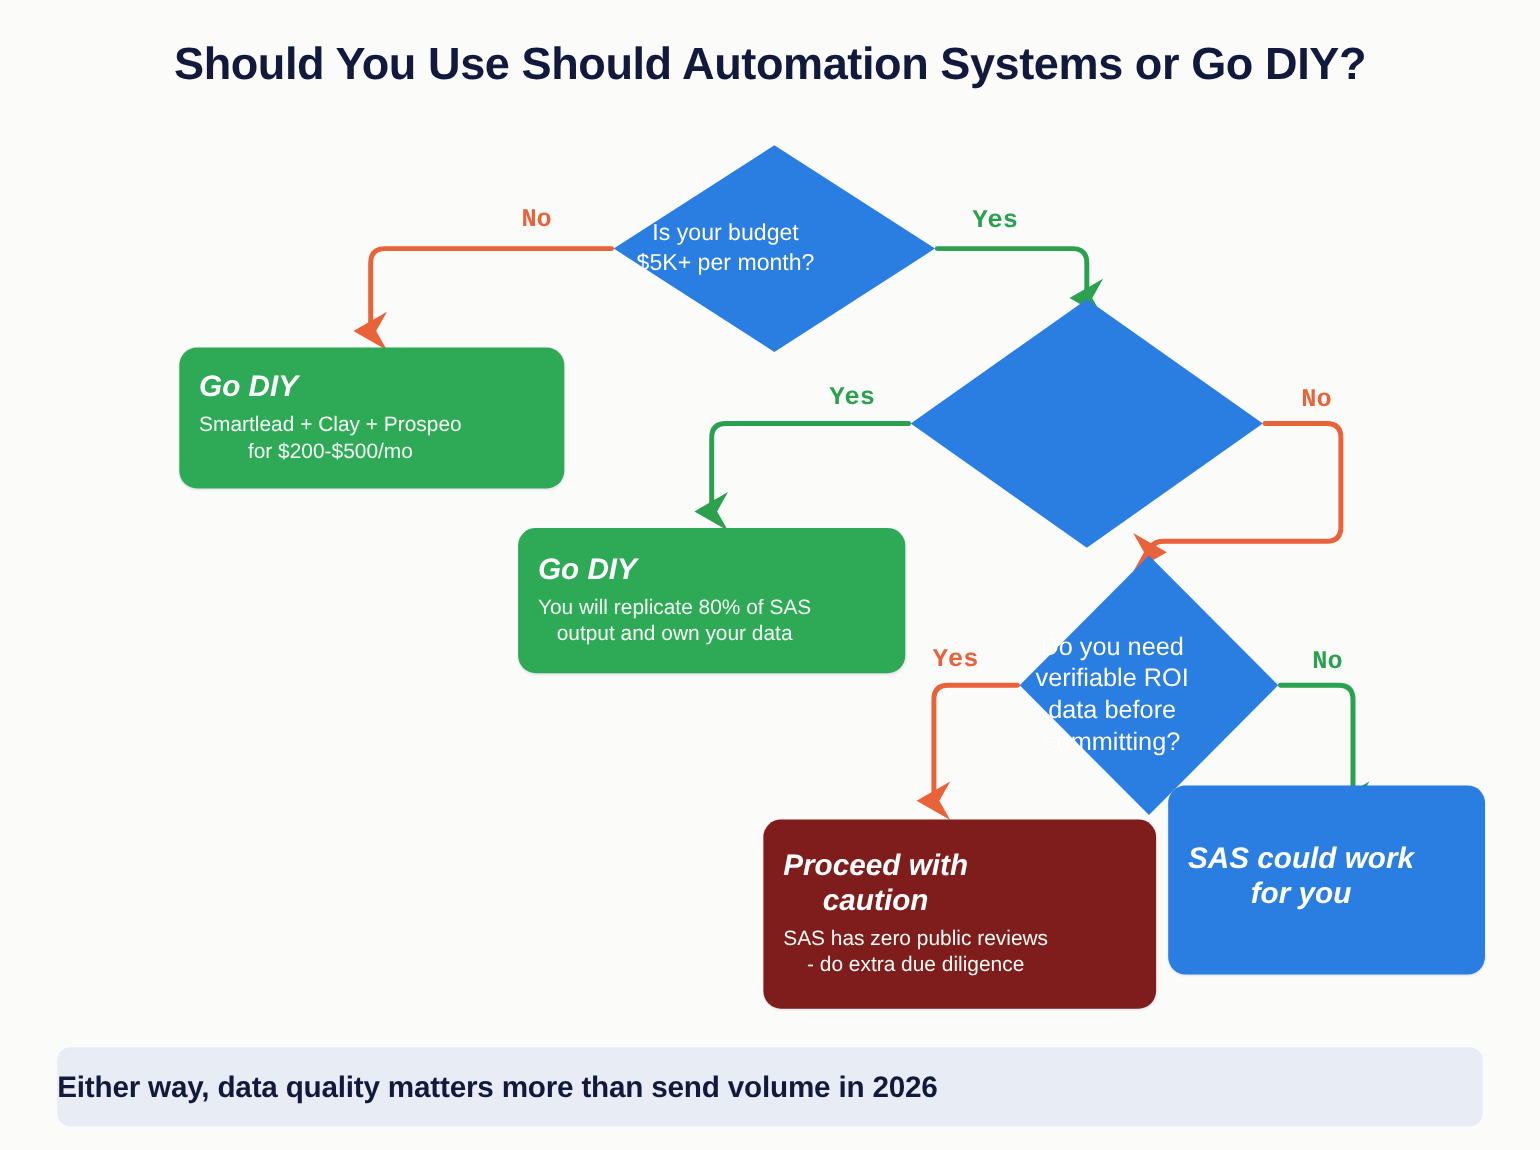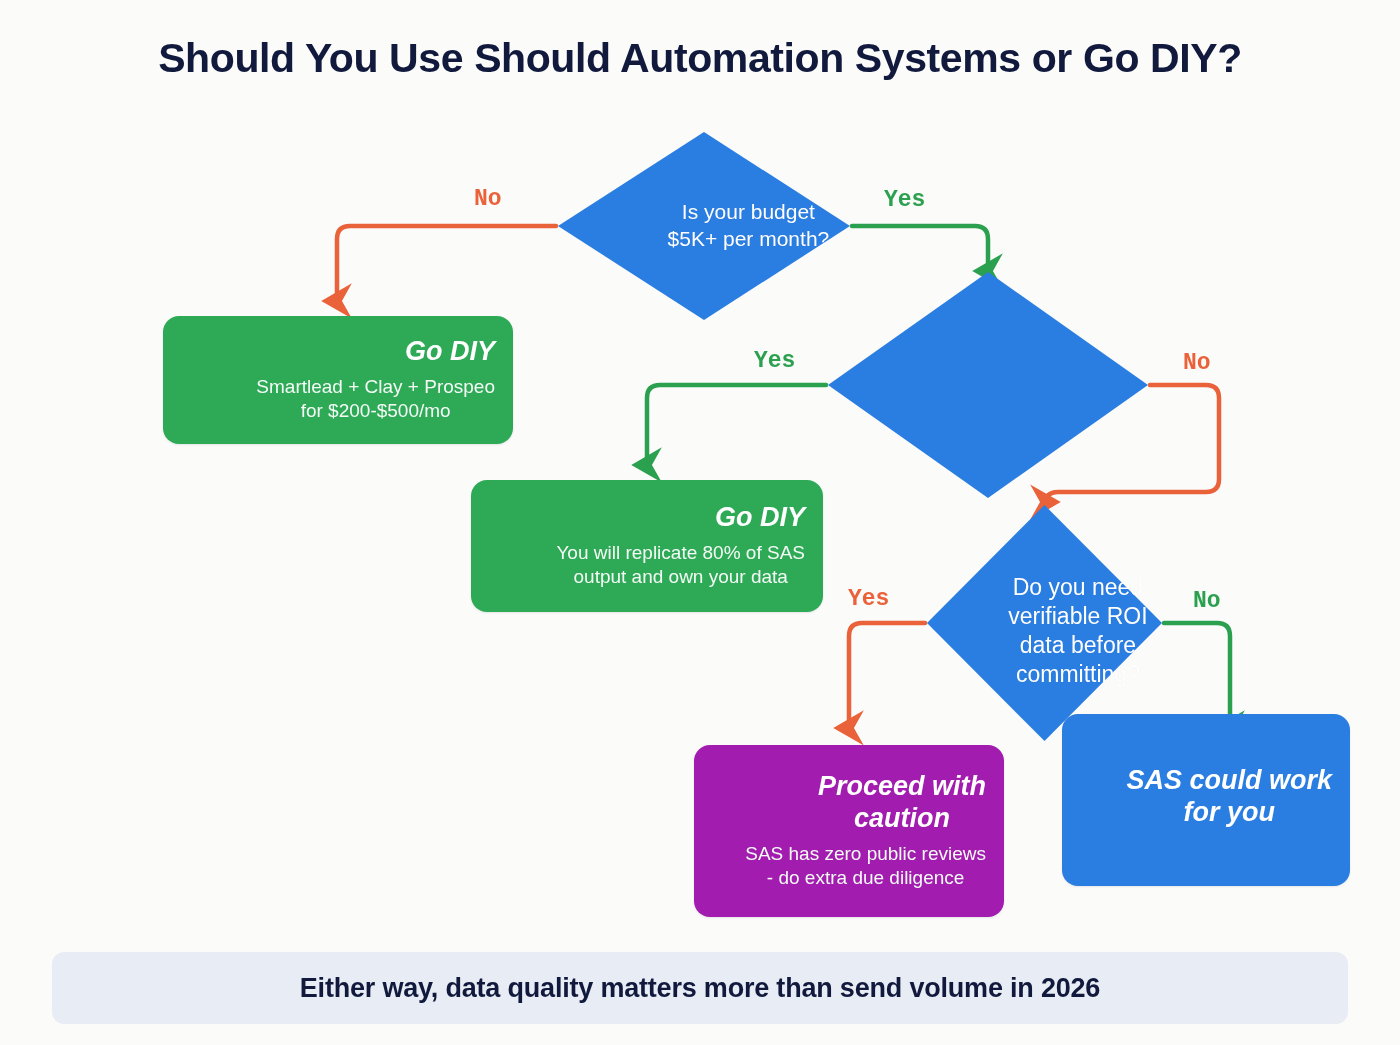--- a/index.html
+++ b/index.html
@@ -37,21 +37,21 @@
     left: 0; top: 0;
     width: 1400px; height: 1045px;
     pointer-events: none;
   }
 
   
   .node {
     position: absolute;
     display: flex;
     flex-direction: column;
-    align-items: flex-end;
+    align-items: flex-start;
     justify-content: center;
     text-align: center;
     color: #ffffff;
   }
 
   
   .diamond {
     z-index: 3;
   }
   .diamond .shape {
@@ -106,21 +106,21 @@
   #footer {
     position: absolute;
     left: 52px;
     top: 952px;
     width: 1296px;
     height: 72px;
     background: #e8ecf4;
     border-radius: 12px;
     display: flex;
     align-items: center;
-    justify-content: center;
+    justify-content: flex-start;
   }
   #footer .ftext {
     font-size: 27px;
     font-weight: 700;
     color: #111a3d;
     letter-spacing: -0.2px;
     white-space: nowrap;
   }
 </style>
 </head>
@@ -183,21 +183,21 @@
   <div class="node box" style="left:163px; top:316px; width:350px; height:128px; background:#2eaa57;">
     <div class="btitle">Go DIY</div>
     <div class="bsub">Smartlead + Clay + Prospeo<br>for $200-$500/mo</div>
   </div>
 
   <div class="node box" style="left:471px; top:480px; width:352px; height:132px; background:#2eaa57;">
     <div class="btitle">Go DIY</div>
     <div class="bsub">You will replicate 80% of SAS<br>output and own your data</div>
   </div>
 
-  <div class="node box" style="left:694px; top:745px; width:310px; height:172px; background:#a21caf;">
+  <div class="node box" style="left:694px; top:745px; width:357px; height:172px; background:#7f1d1d;">
     <div class="btitle">Proceed with<br>caution</div>
     <div class="bsub">SAS has zero public reviews<br>- do extra due diligence</div>
   </div>
 
   <div class="node box" style="left:1062px; top:714px; width:288px; height:172px; background:#2a7de1;">
     <div class="btitle">SAS could work<br>for you</div>
   </div>
 
   <div id="footer">
     <div class="ftext">Either way, data quality matters more than send volume in 2026</div>

